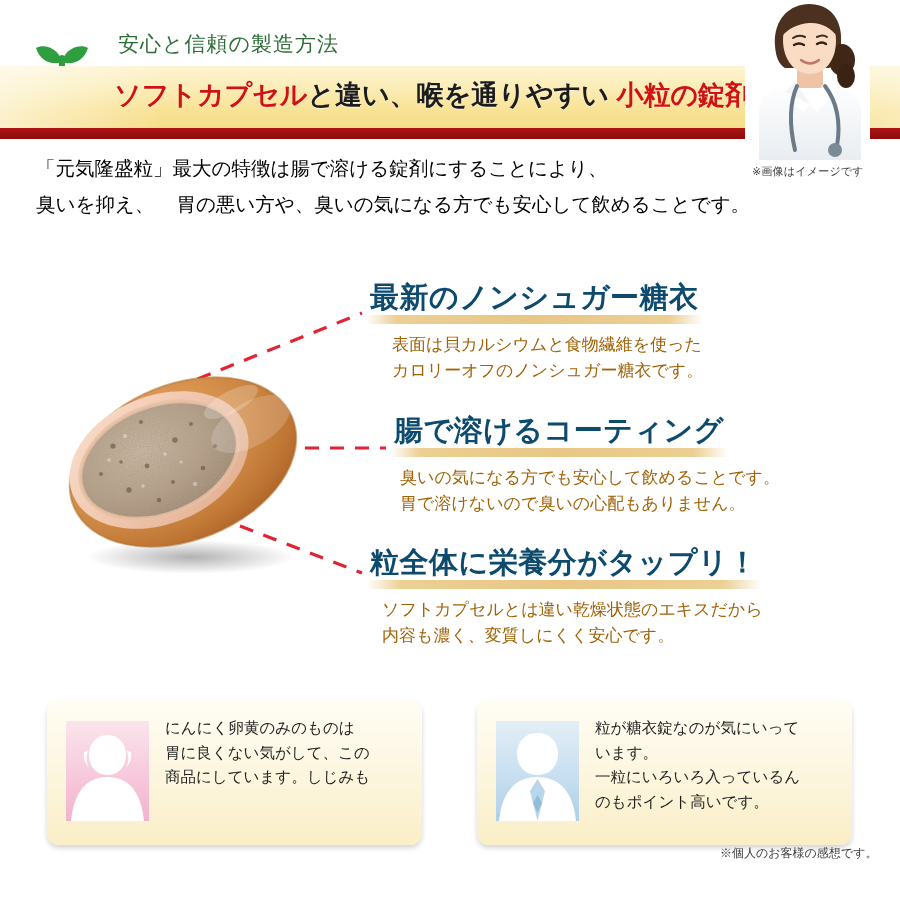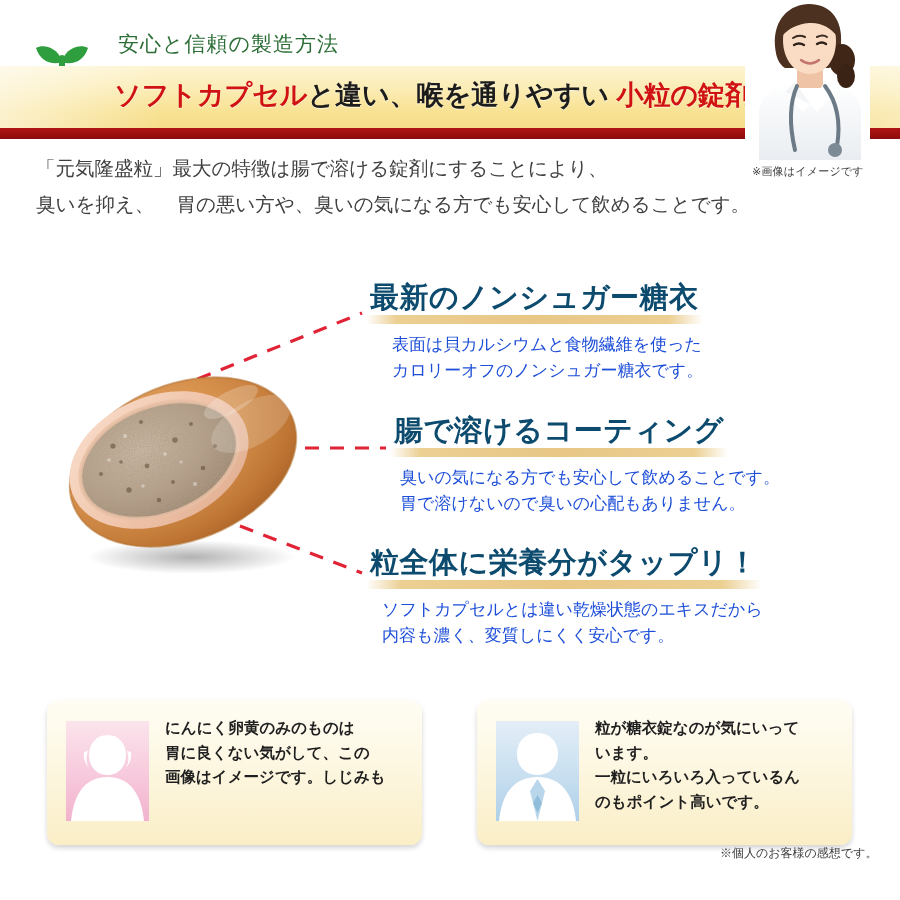--- a/index.html
+++ b/index.html
@@ -46,21 +46,21 @@
     position:absolute;left:745px;top:0px;width:125px;height:160px;
     overflow:hidden;
   }
   .doc-cap{
     position:absolute;left:752px;top:164px;
     font-size:11px;color:#3d3d3d;white-space:nowrap;letter-spacing:.2px;
   }
 
   .lead{
     position:absolute;left:36px;top:150px;
-    font-size:19.5px;color:#404040;line-height:36px;white-space:nowrap;
+    font-size:19.5px;color:#000000;line-height:36px;white-space:nowrap;
   }
   .lead .sp{display:inline-block;width:22px;}
 
   
   .mid{position:absolute;left:0;top:255px;width:900px;height:420px;}
 
   .pill{position:absolute;left:55px;top:95px;width:270px;height:230px;}
 
   .callout{position:absolute;}
   .c-head{
@@ -68,36 +68,35 @@
     font-size:29px;font-weight:bold;color:#0c4a6e;
     white-space:nowrap;letter-spacing:.5px;padding-bottom:3px;
   }
   .c-head::after{
     content:"";position:absolute;left:-4px;right:-4px;bottom:-3px;height:9px;
     background:linear-gradient(90deg,rgba(241,214,150,0) 0%,#eccf93 9%,#e8c786 50%,#eccf93 90%,rgba(241,214,150,0) 100%);
     border-radius:2px;z-index:-1;
   }
   .c-body{
     margin-top:11px;margin-left:22px;
-    font-size:17px;color:#1d4ed8;line-height:26px;white-space:nowrap;
+    font-size:17px;color:#a16207;line-height:26px;white-space:nowrap;
   }
   .c1{left:370px;top:23px;}
   .c2{left:394px;top:156px;}
   .c2 .c-body{margin-left:6px;}
   .c3{left:370px;top:288px;}
   .c3 .c-body{margin-left:12px;}
 
   .leaders{position:absolute;left:0;top:0;width:900px;height:420px;pointer-events:none;}
 
   
   .tm{position:absolute;top:700px;width:375px;height:145px;
       border-radius:12px;
       background:linear-gradient(180deg,#fffdf4 0%,#fdf7e2 45%,#faeec6 100%);
       box-shadow:0 3px 5px rgba(0,0,0,.17);
-      font-weight:bold;
   }
   .tm-l{left:47px;}
   .tm-r{left:477px;}
   .av{position:absolute;left:19px;top:21px;width:83px;height:100px;overflow:hidden;}
   .av-pink{background:linear-gradient(180deg,#fbe4ec 0%,#f7c9dc 55%,#f2b2cd 100%);}
   .av-blue{background:linear-gradient(180deg,#e3eef7 0%,#c8dff0 55%,#aecfe8 100%);}
   .tm-txt{
     position:absolute;left:118px;top:16px;right:8px;
     font-size:15.5px;color:#1f1f1f;line-height:24.5px;
     font-family:"Liberation Serif","DejaVu Serif",serif;
@@ -302,21 +301,21 @@
   <div class="tm tm-l">
     <svg class="av av-pink" viewBox="0 0 83 100">
       <path d="M41.5 14 C53 14 60 23 60 34 C60 45 53 54 41.5 54 C30 54 23 45 23 34 C23 23 30 14 41.5 14 Z" fill="#ffffff"></path>
       <path d="M41.5 56 C62 56 75 70 78 100 L5 100 C8 70 21 56 41.5 56 Z" fill="#ffffff"></path>
       <path d="M22 30 C20 36 20 42 23 46 C20 44 17 38 18 31 Z" fill="#ffffff"></path>
       <path d="M61 30 C63 36 63 42 60 46 C63 44 66 38 65 31 Z" fill="#ffffff"></path>
     </svg>
     <div class="tm-txt">
       <div>にんにく卵黄のみのものは</div>
       <div>胃に良くない気がして、この</div>
-      <div>画像はイメージです。しじみも</div>
+      <div>商品にしています。しじみも</div>
     </div>
   </div>
 
   <div class="tm tm-r">
     <svg class="av av-blue" viewBox="0 0 83 100">
       <path d="M41.5 12 C54 12 62 21 62 33 C62 45 54 54 41.5 54 C29 54 21 45 21 33 C21 21 29 12 41.5 12 Z" fill="#ffffff"></path>
       <path d="M41.5 56 C63 56 77 70 80 100 L3 100 C6 70 20 56 41.5 56 Z" fill="#ffffff"></path>
       <path d="M41.5 58 L49 70 L41.5 100 L34 70 Z" fill="#b9d6ea"></path>
       <path d="M41.5 74 L46 82 L41.5 92 L37 82 Z" fill="#8fbdda"></path>
     </svg>

